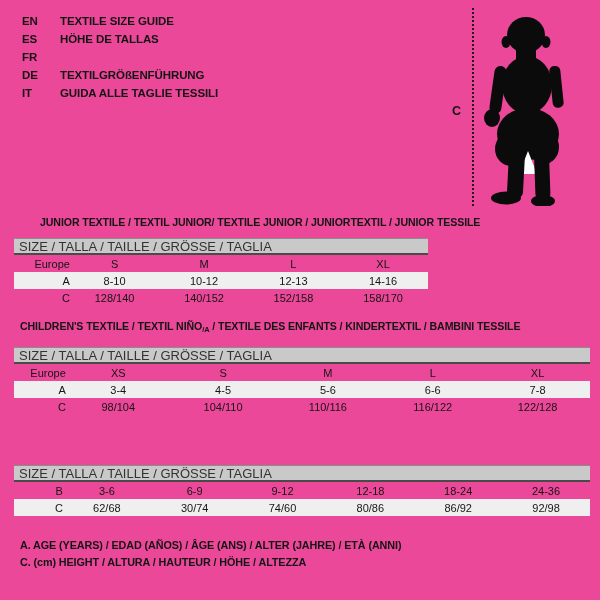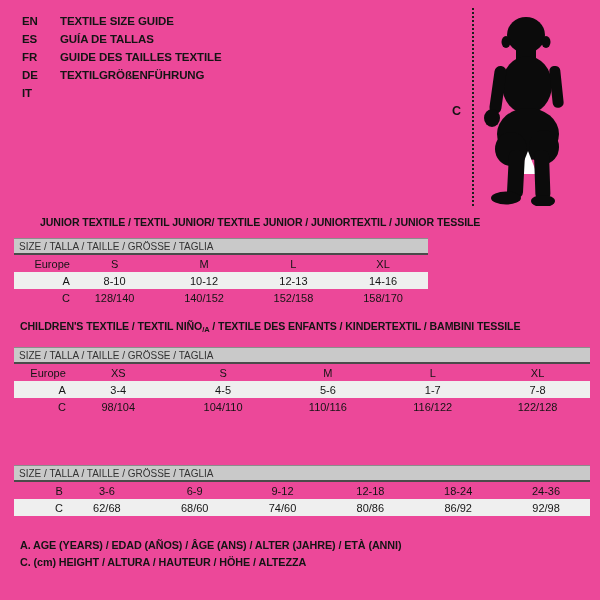--- a/index.html
+++ b/index.html
@@ -20,21 +20,21 @@
   .tbl-title{position:absolute;left:20px;font-weight:bold;font-size:10.6px;letter-spacing:-0.1px;white-space:nowrap;line-height:15px;}
   .t1{top:215px;margin-left:20px;} .t2{top:319px;} .t3{top:425px;}
   .sub{font-size:7.5px;vertical-align:-2px;}
 
   
   .sizeblock{position:absolute;left:14px;}
   .b1{top:238px;width:414px;} .b2{top:347px;width:576px;} .b3{top:465px;width:576px;}
   .size-bar{height:17px;line-height:16px;background:var(--header-bar,#c9c9c9);
             border-top:1px solid var(--header-bar-top,#8c8c8c);
             border-bottom:2px solid var(--rule,#4a4a4a);
-            font-size:10px;color:#333;padding-left:5px;box-sizing:border-box;}
+            font-size:13px;color:#333;padding-left:5px;box-sizing:border-box;}
   table{border-collapse:collapse;width:100%;table-layout:fixed;}
   td{height:17px;font-size:11px;text-align:center;padding:0;vertical-align:middle;color:var(--text,#141414);}
   td.lbl{text-align:right;padding-left:5px;}
   tr.shaded td{background:var(--shaded-row,#efefef);}
 
   
   .legend{position:absolute;left:20px;top:537px;}
   .legend-line{font-weight:bold;font-size:10.8px;height:16.5px;line-height:16.5px;white-space:nowrap;letter-spacing:-0.1px;}
 </style>
 </head>
@@ -42,32 +42,32 @@
 
 <div class="page">
 
   <div class="langs">
     <div class="lang-row">
       <span class="lang-code">EN</span>
       <span>TEXTILE SIZE GUIDE</span>
     </div>
     <div class="lang-row">
       <span class="lang-code">ES</span>
-      <span>GUÍA DE TALLAS</span>
+      <span>HÖHE DE TALLAS</span>
     </div>
     <div class="lang-row">
       <span class="lang-code">FR</span>
-      <span>GUIDE DES TAILLES TEXTILE</span>
     </div>
     <div class="lang-row">
       <span class="lang-code">DE</span>
       <span>TEXTILGRÖßENFÜHRUNG</span>
     </div>
     <div class="lang-row">
       <span class="lang-code">IT</span>
+      <span>GUIDA ALLE TAGLIE TESSILI</span>
     </div>
   </div>
 
   <div class="fig-line"></div>
   <div class="fig-label">C</div>
   <svg class="baby" width="95" height="198" viewBox="0 0 95 198" xmlns="http://www.w3.org/2000/svg">
     <g fill="#0b0b0b">
       <ellipse cx="45" cy="27" rx="19" ry="18"></ellipse>
       <ellipse cx="25" cy="34" rx="4.5" ry="6"></ellipse>
       <ellipse cx="65" cy="34" rx="4.5" ry="6"></ellipse>
@@ -145,21 +145,21 @@
         <td>S</td>
         <td>M</td>
         <td>L</td>
         <td>XL</td>
       </tr>
       <tr class="shaded">
         <td class="lbl">A</td>
         <td>3-4</td>
         <td>4-5</td>
         <td>5-6</td>
-        <td>1-7</td>
+        <td>6-6</td>
         <td>7-8</td>
       </tr>
       <tr>
         <td class="lbl">C</td>
         <td>98/104</td>
         <td>104/110</td>
         <td>110/116</td>
         <td>116/122</td>
         <td>122/128</td>
       </tr>
@@ -187,21 +187,21 @@
         <td>3-6</td>
         <td>6-9</td>
         <td>9-12</td>
         <td>12-18</td>
         <td>18-24</td>
         <td>24-36</td>
       </tr>
       <tr class="shaded">
         <td class="lbl">C</td>
         <td>62/68</td>
-        <td>68/60</td>
+        <td>30/74</td>
         <td>74/60</td>
         <td>80/86</td>
         <td>86/92</td>
         <td>92/98</td>
       </tr>
     </tbody>
       </table>
   </div>
 
   <div class="legend">

